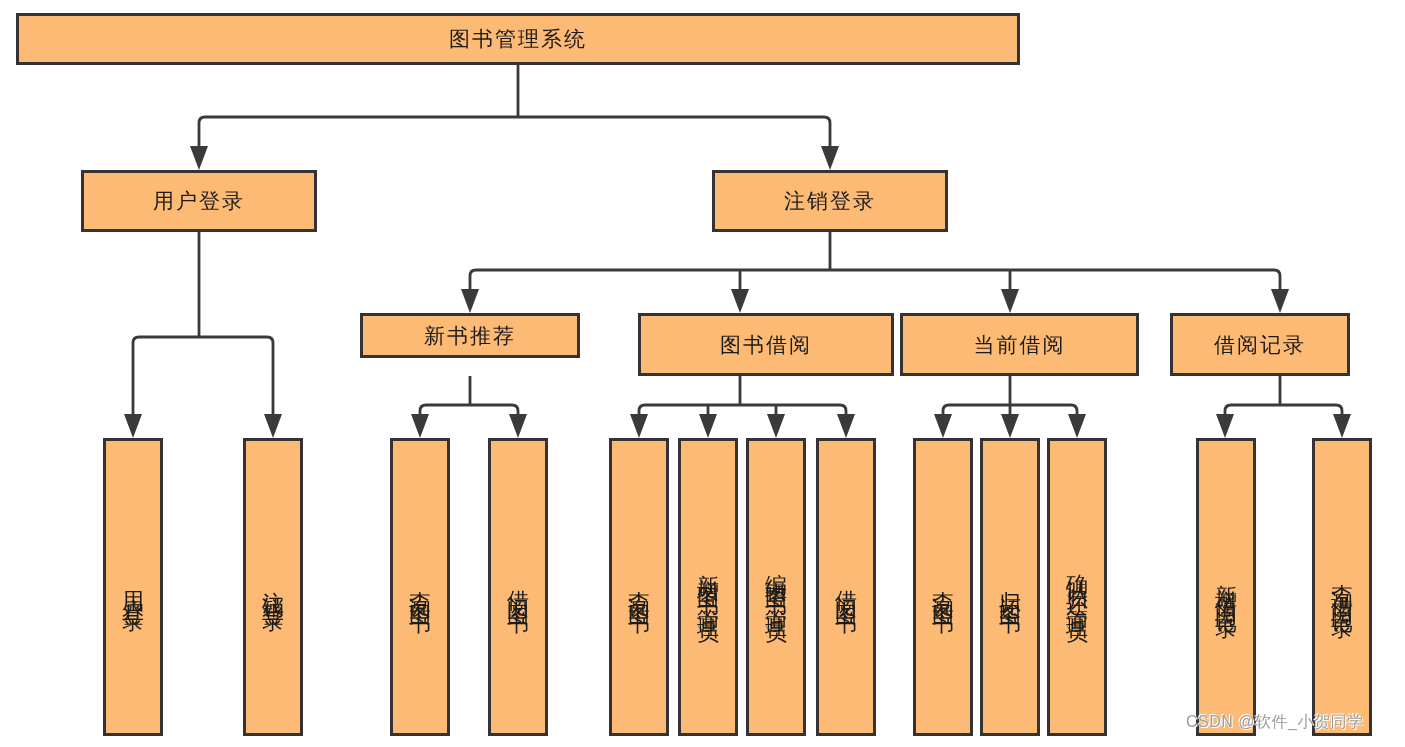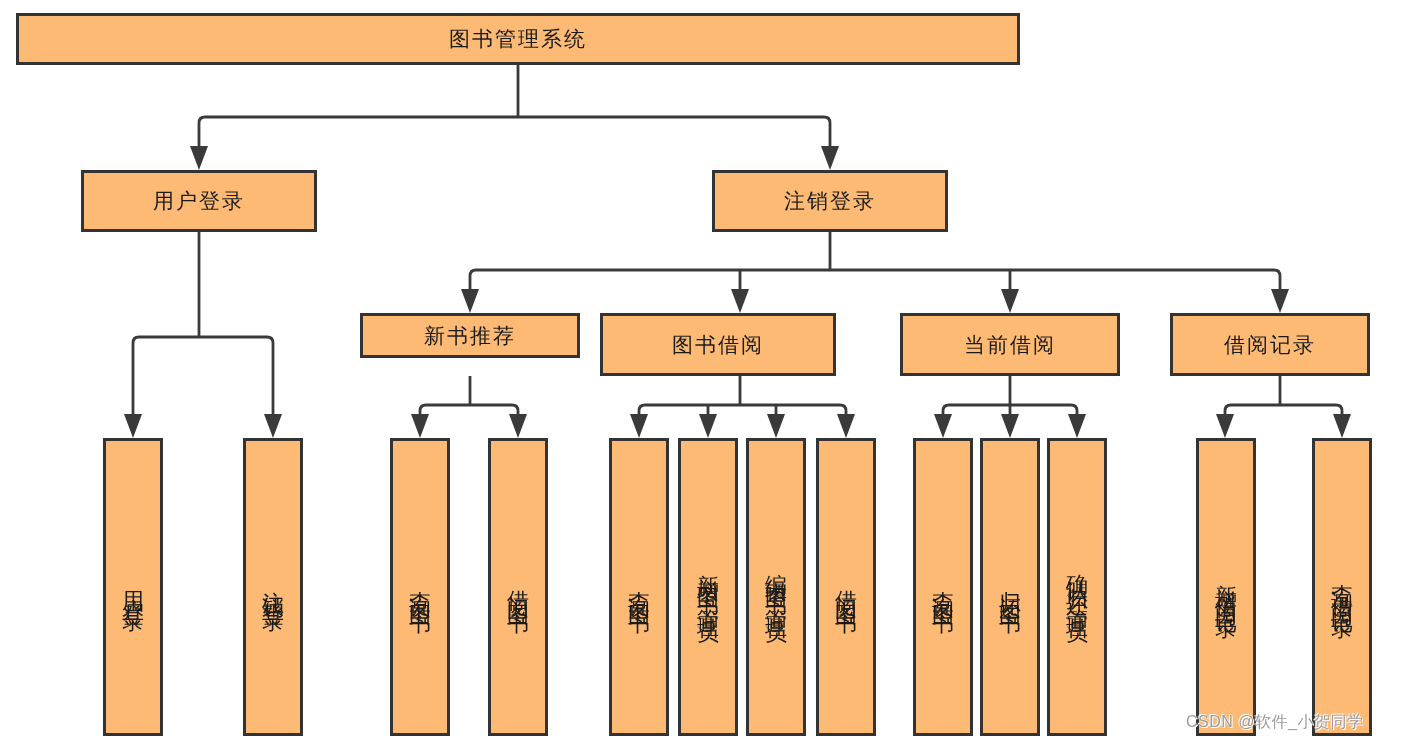--- a/index.html
+++ b/index.html
@@ -43,23 +43,23 @@
     font-size: 22px;
     letter-spacing: 7px;
     line-height: 1;
     color: #1b1b1b;
   }
   
   #node-root          { left: 16px;   top: 13px;  width: 1004px; height: 52px; }
   #node-user-login    { left: 81px;   top: 170px; width: 236px;  height: 62px; }
   #node-book-mgmt     { left: 712px;  top: 170px; width: 236px;  height: 62px; }
   #node-new-book-rec  { left: 360px;  top: 313px; width: 220px;  height: 45px; }
-  #node-book-borrow   { left: 600px;  top: 313px; width: 236px;  height: 63px; text-align: center; }
-  #node-current-borrow{ left: 900px;  top: 313px; width: 220px;  height: 63px; }
-  #node-borrow-records{ left: 1170px; top: 313px; width: 200px;  height: 63px; }
+  #node-book-borrow   { left: 638px;  top: 313px; width: 256px;  height: 63px; text-align: center; }
+  #node-current-borrow{ left: 900px;  top: 313px; width: 239px;  height: 63px; }
+  #node-borrow-records{ left: 1170px; top: 313px; width: 180px;  height: 63px; }
   .leaf { top: 438px; width: 60px; height: 298px; }
   #leaf-ul-user-login { left: 103px;  }
   #leaf-ul-logout     { left: 243px;  }
   #leaf-nb-query      { left: 390px;  }
   #leaf-nb-borrow     { left: 488px;  }
   #leaf-bb-query      { left: 609px;  }
   #leaf-bb-add        { left: 678px;  }
   #leaf-bb-edit       { left: 746px;  }
   #leaf-bb-borrow     { left: 816px;  }
   #leaf-cb-query      { left: 913px;  }

